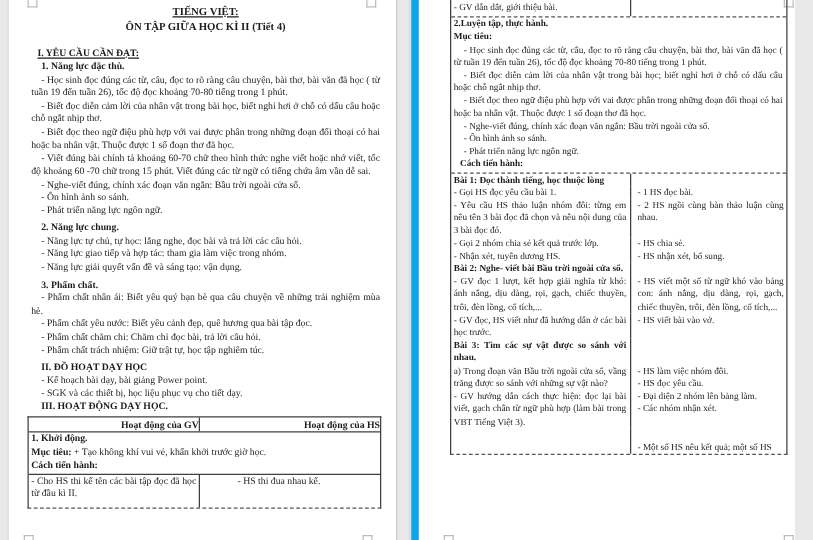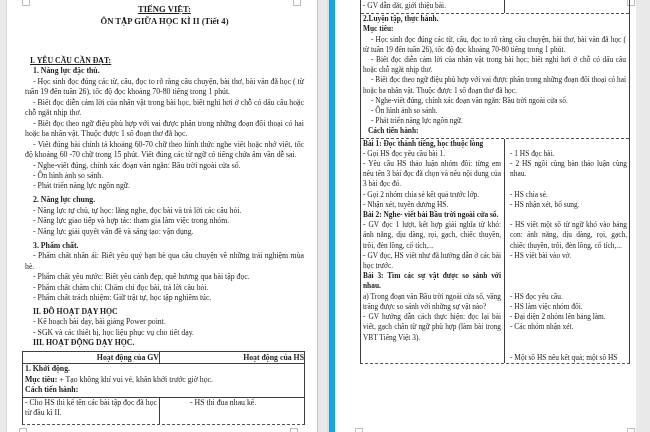--- a/index.html
+++ b/index.html
@@ -28,21 +28,21 @@
   
   .lp-content { padding: 4px 13px 0 18px; }
   .doc-title { text-align: center; font-weight: bold; font-size: 8.6px; line-height: 11.5px; }
   .doc-title .u { text-decoration: underline; }
   .title-gap { height: 11px; }
 
   p { margin: 0; font-size: 7.8px; line-height: 10.45px; text-align: justify; }
   p.body { text-indent: 8px; }
   p.hd { font-weight: bold; text-indent: 8px; }
   p.hd.sp { margin-top: 3.5px; }
-  p.hd-u { font-weight: bold; text-decoration: underline; text-indent: 5px; margin-top: 18px; }
+  p.hd-u { font-weight: bold; text-decoration: underline; text-indent: 5px; }
 
   .ltable {
     margin-top: 2px; margin-left: -3px; width: 283px;
     border: 1px solid #3f3f3f; border-bottom: 1px dashed #555;
   }
   .ltable .hrow { display: grid; grid-template-columns: 137px 1fr; border-bottom: 1px solid #3f3f3f; }
   .ltable .hrow div { font-weight: bold; text-align: right; font-size: 7.8px; line-height: 11.5px; }
   .ltable .hrow div:first-child { border-right: 1px solid #3f3f3f; }
   .ltable .mcell { border-bottom: 1px solid #3f3f3f; padding: 0 2px 1px 2px; }
   .ltable .mcell p { text-align: left; }
@@ -232,22 +232,22 @@
           </div>
         <div class="hs">
             <p></p>
           </div>
       </div>
       <div class="rrow">
         <div class="gv">
             <p>a) Trong đoạn văn Bầu trời ngoài cửa sổ, vầng trăng được so sánh với những sự vật nào?</p>
           </div>
         <div class="hs">
+          <p>- HS làm việc nhóm đôi.</p>
           <p>- HS đọc yêu cầu.</p>
-          <p>- HS làm việc nhóm đôi.</p>
         </div>
       </div>
       <div class="rrow">
         <div class="gv">
             <p>- GV hướng dẫn cách thực hiện: đọc lại bài viết, gạch chân từ ngữ phù hợp (làm bài trong VBT Tiếng Việt 3).</p>
           </div>
         <div class="hs">
           <p>- Đại diện 2 nhóm lên bảng làm.</p>
           <p>- Các nhóm nhận xét.</p>
         </div>

